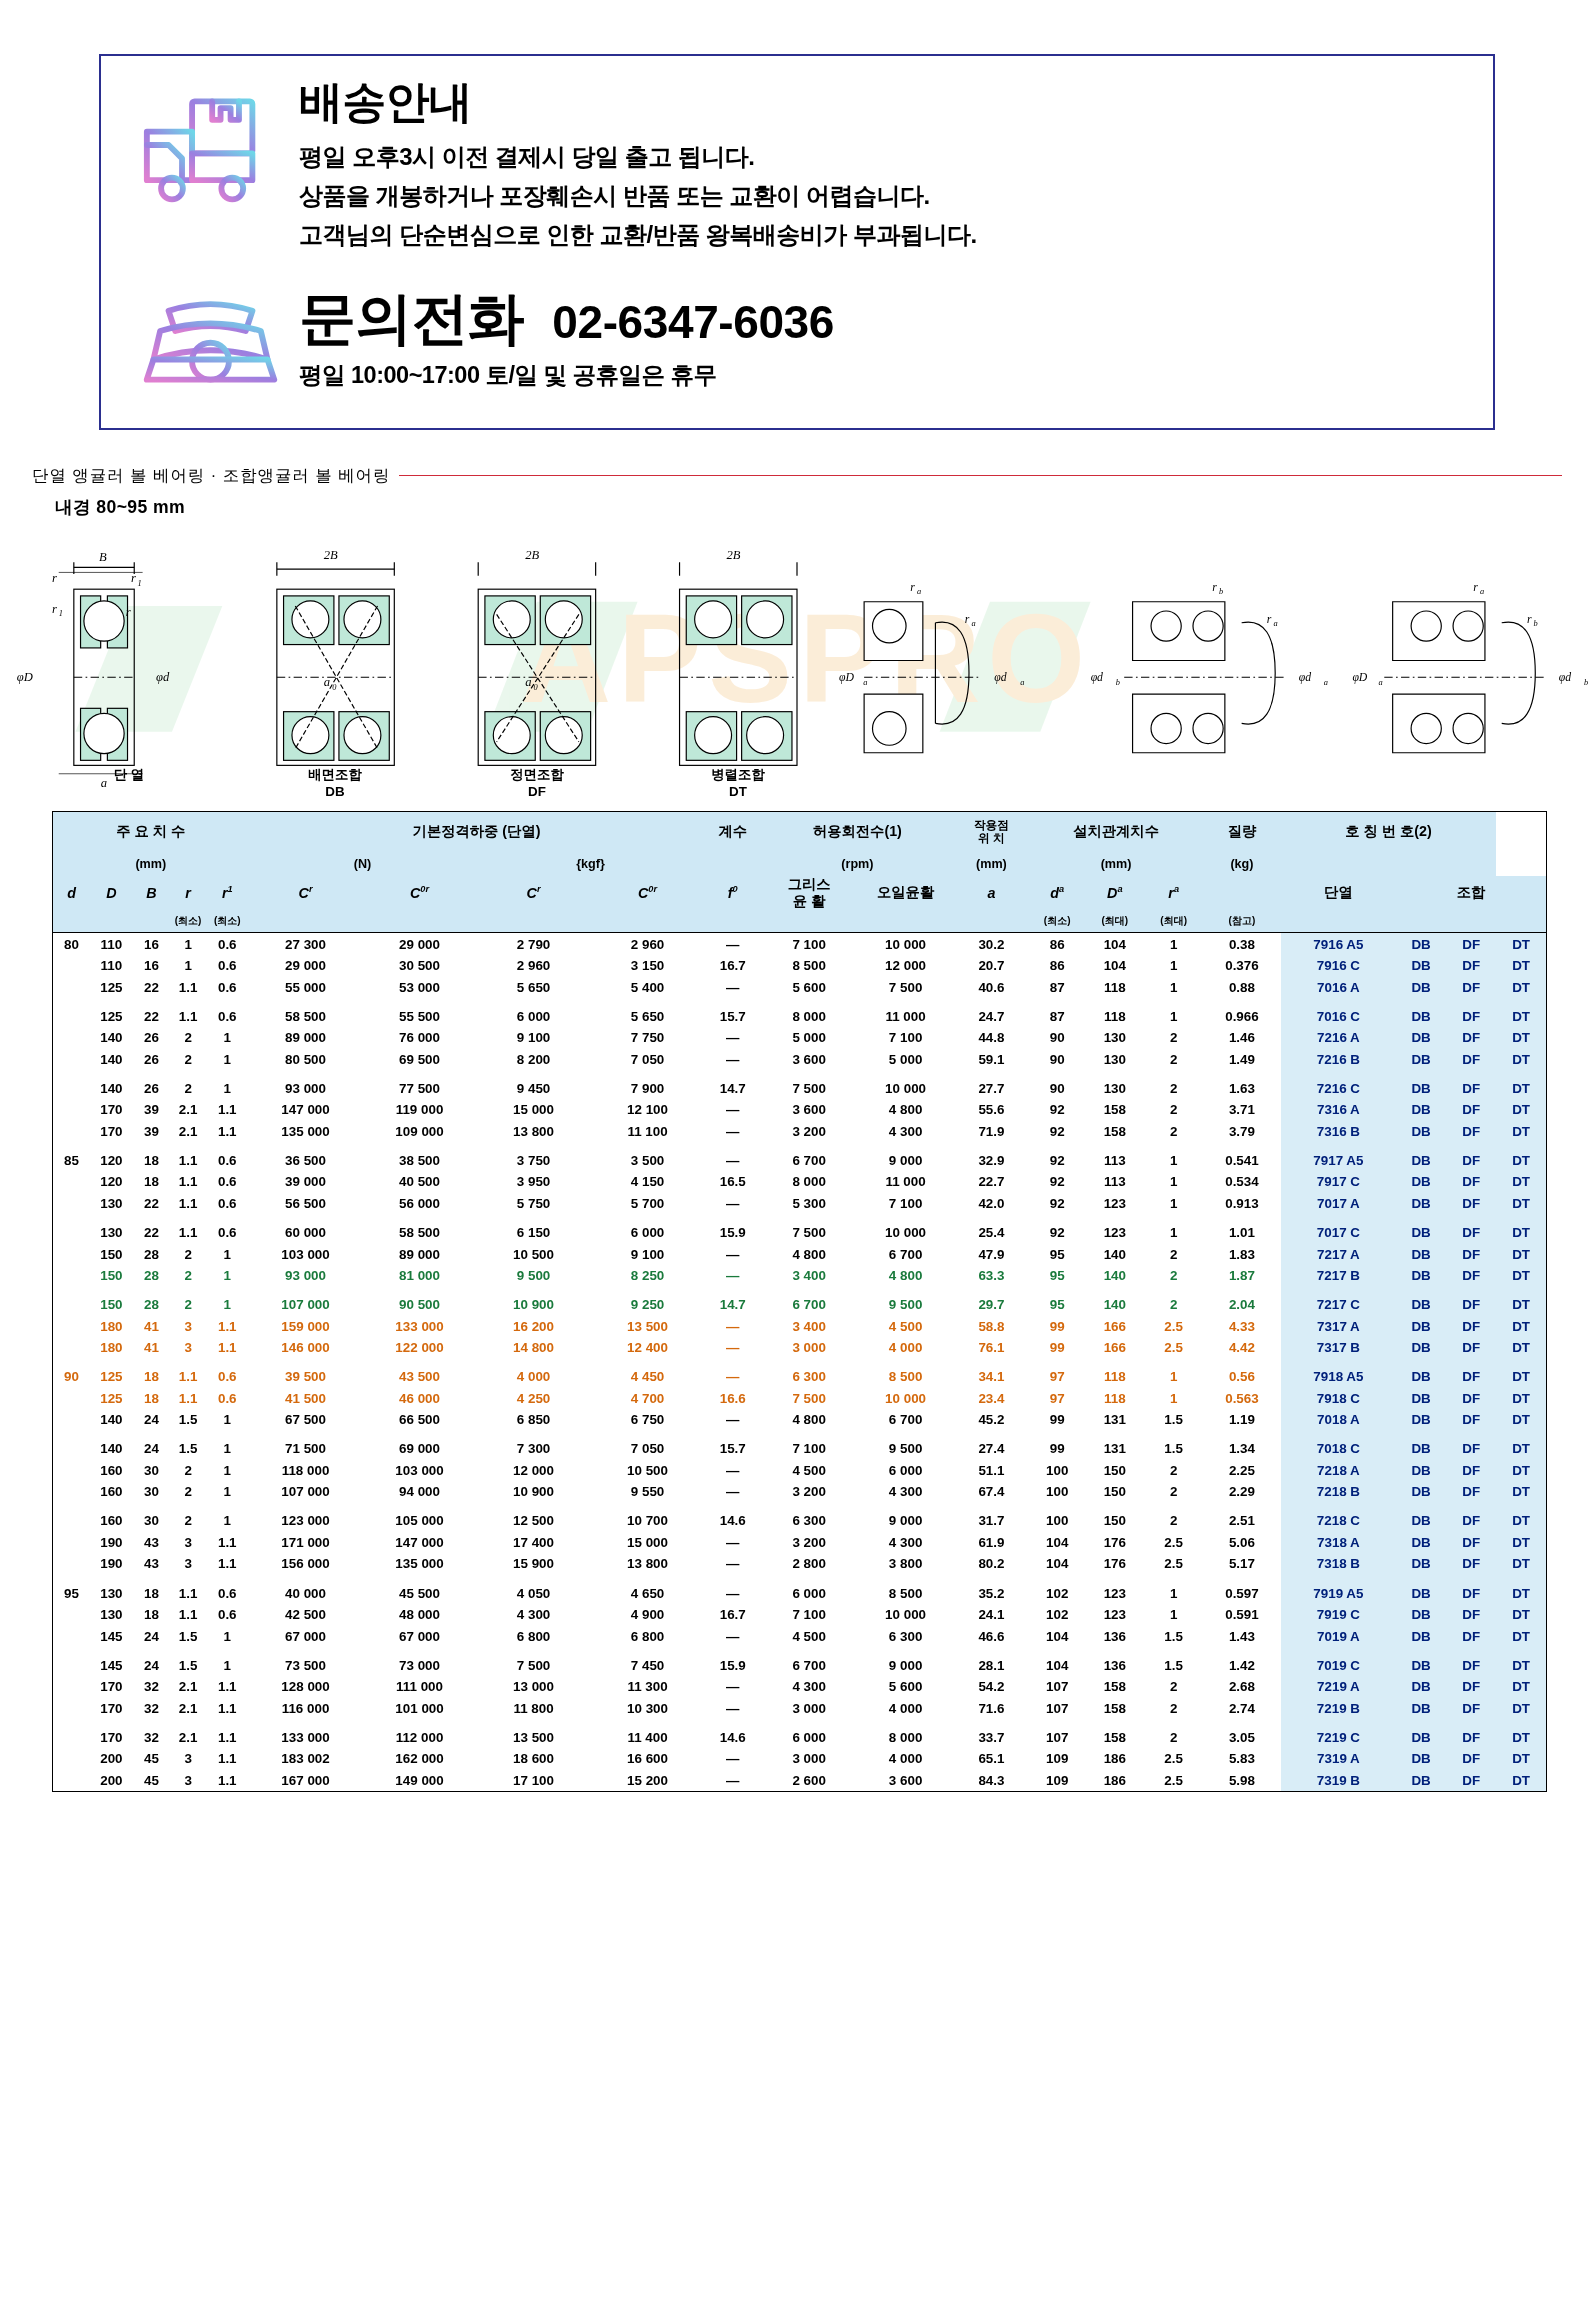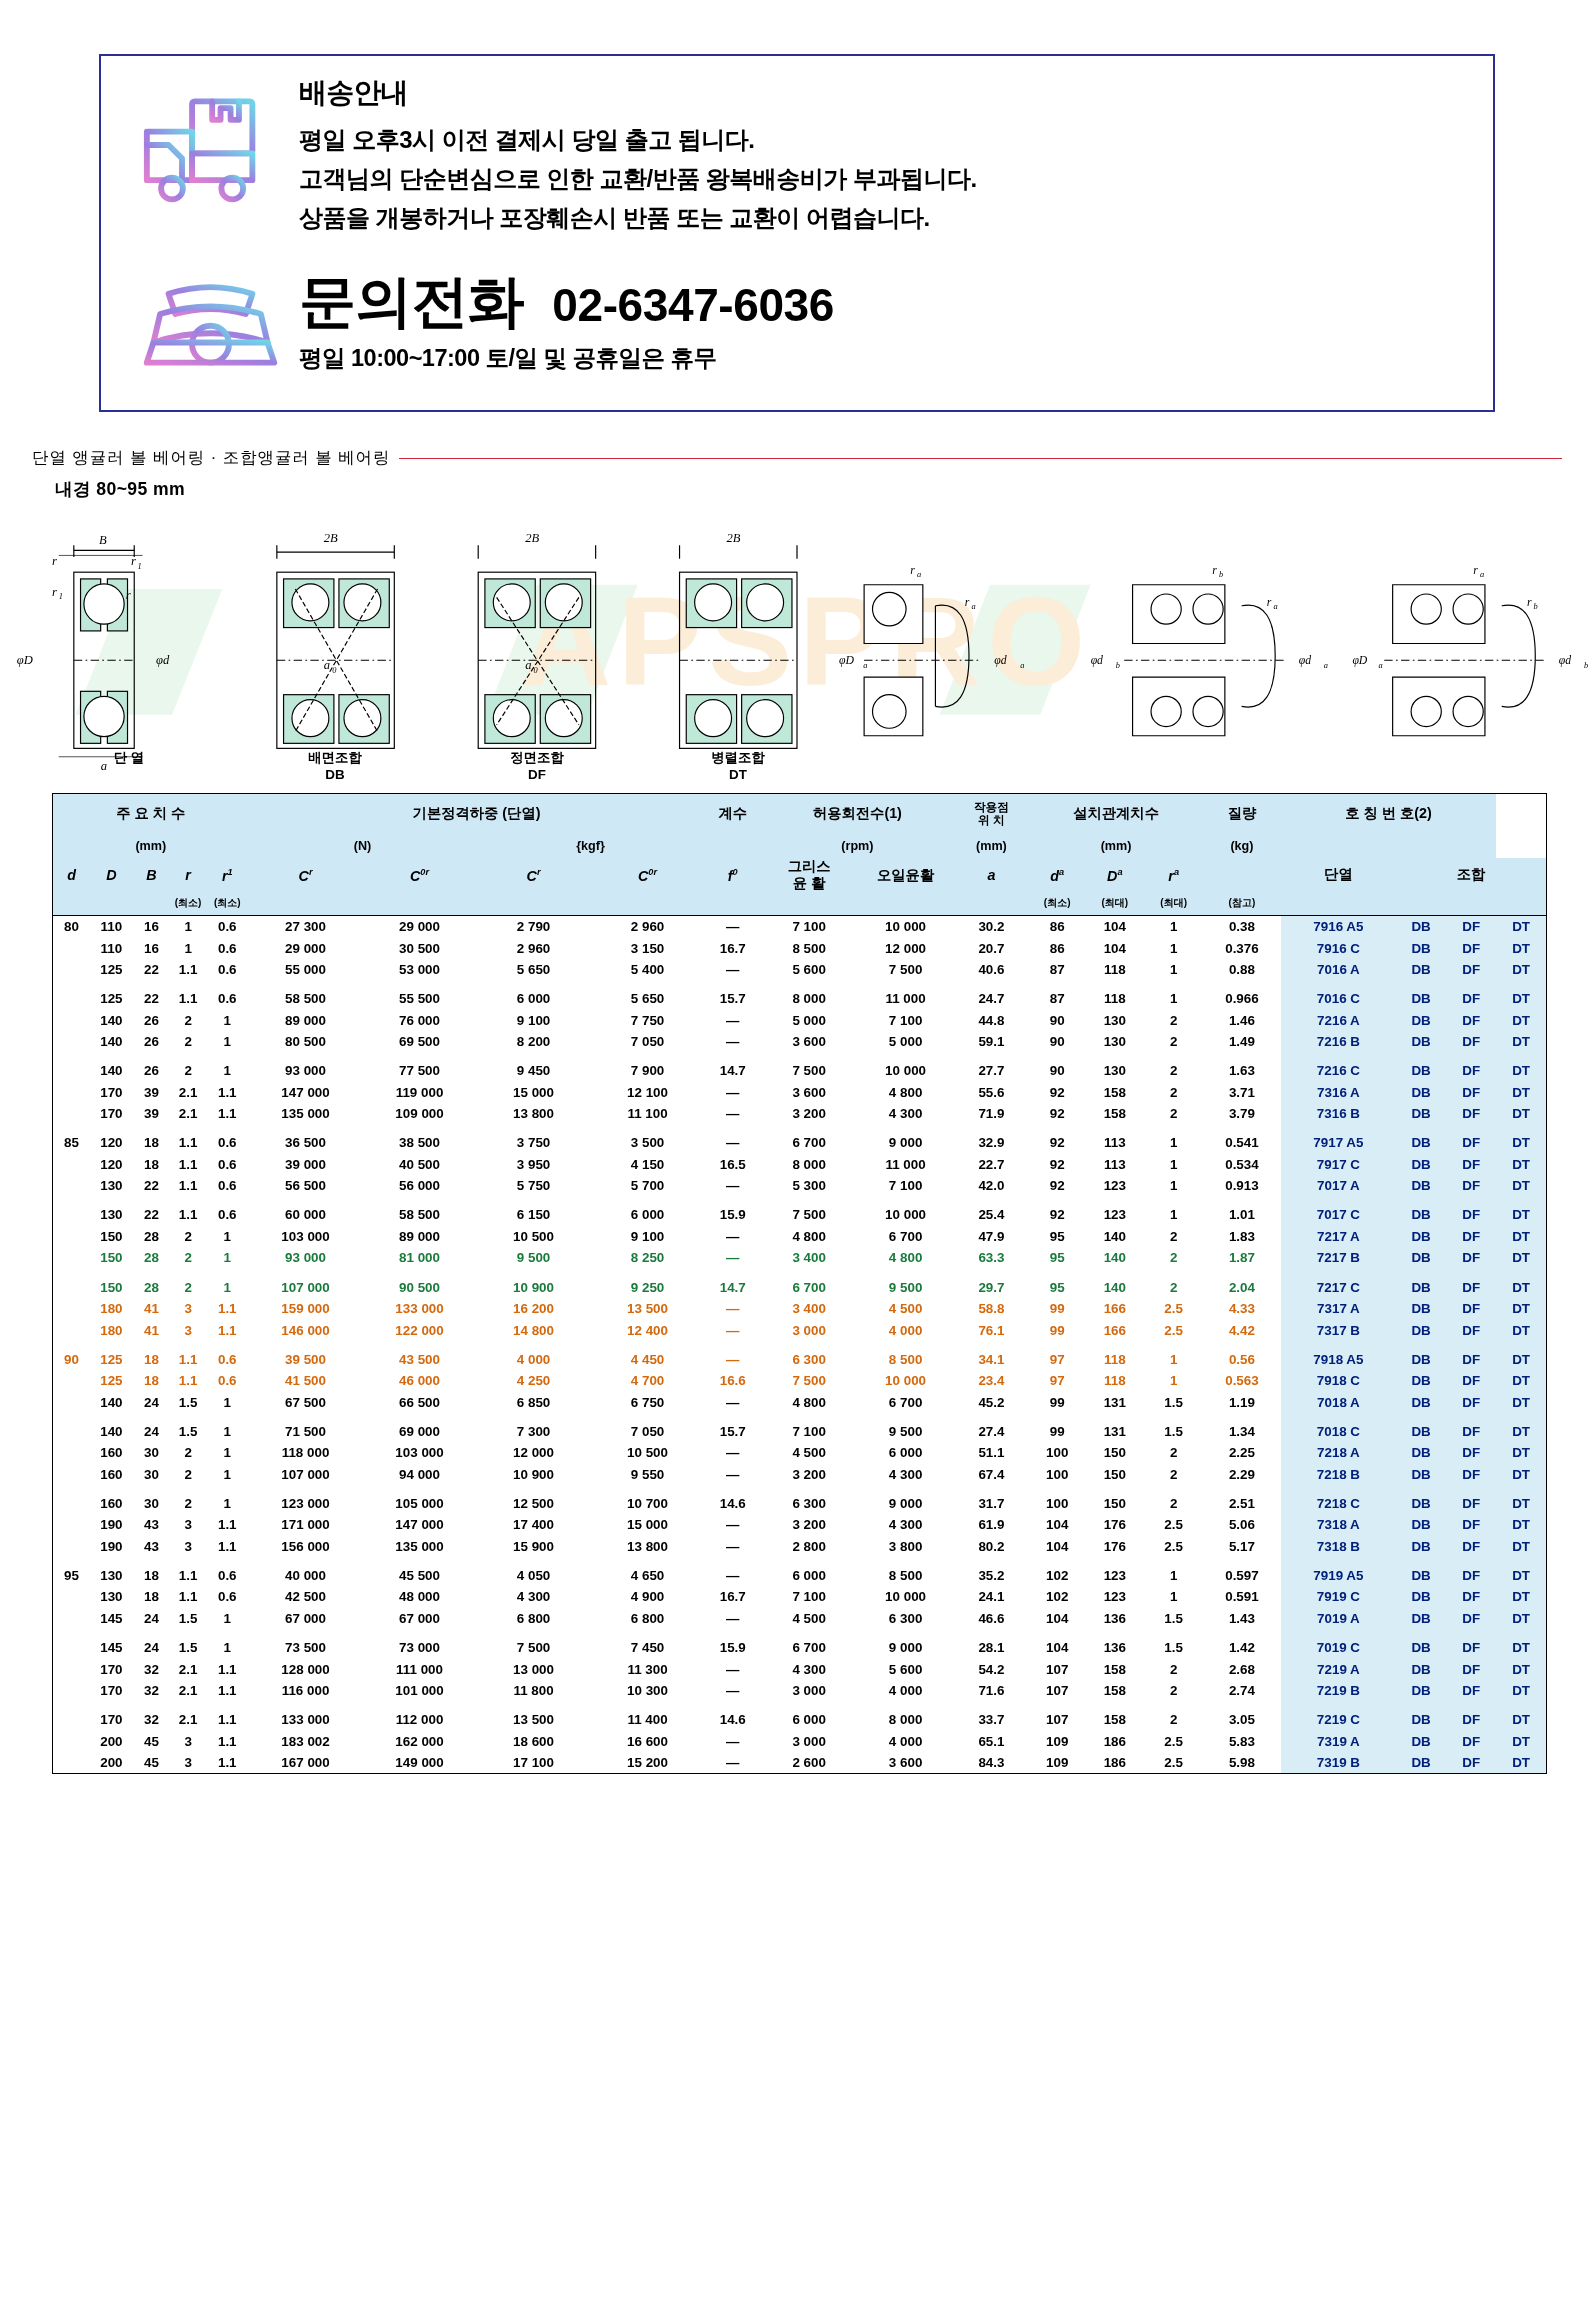--- a/index.html
+++ b/index.html
@@ -16,21 +16,21 @@
   .notice-box{
     margin:46px 99px 0 99px;
     border:2.5px solid #2b2f8f;
     box-sizing:border-box;
     padding:22px 25px 28.5px 25px;
   }
   .notice-row{display:flex;align-items:flex-start;}
   .notice-icon{width:168px;flex:0 0 168px;display:flex;justify-content:center;align-items:flex-start;padding-top:5px;}
   .notice-text{flex:1;padding-left:5px;}
   .notice-title{
-    font-size:28px;font-weight:bold;letter-spacing:-0.8px;line-height:1.1;margin-bottom:11.7px;
+    font-size:44px;font-weight:bold;letter-spacing:-0.8px;line-height:1.1;margin-bottom:11.7px;
   }
   .notice-line{font-size:24px;font-weight:bold;line-height:1.62;letter-spacing:-0.5px;}
   .notice-row.phone{margin-top:34px;align-items:flex-start;}
   .phone-title{font-size:57px;font-weight:bold;letter-spacing:-0.8px;line-height:1.05;}
   .phone-number{font-size:46px;font-weight:bold;letter-spacing:-0.4px;}
   .phone-sub{font-size:23.5px;font-weight:bold;margin-top:10px;letter-spacing:-0.5px;}
 
   
   .sec-head{
     margin:35px 0 0 32px;width:1530px;display:flex;align-items:center;
@@ -127,22 +127,22 @@
             <path d="M68 84 h72 v32 H68 z"></path>
             <circle cx="44" cy="126" r="13"></circle>
             <circle cx="116" cy="126" r="13"></circle>
             <path d="M4 116 h10 M152 116 h14"></path>
           </g>
         </svg>
       </div>
       <div class="notice-text">
         <div class="notice-title">배송안내</div>
         <div class="notice-line">평일 오후3시 이전 결제시 당일 출고 됩니다.</div>
+        <div class="notice-line">상품을 개봉하거나 포장훼손시 반품 또는 교환이 어렵습니다.</div>
         <div class="notice-line">고객님의 단순변심으로 인한 교환/반품 왕복배송비가 부과됩니다.</div>
-        <div class="notice-line">상품을 개봉하거나 포장훼손시 반품 또는 교환이 어렵습니다.</div>
       </div>
     </div>
 
     <div class="notice-row phone">
       <div class="notice-icon">
         <svg width="151" height="105" viewBox="0 0 180 125">
           <defs>
             <linearGradient id="g2" x1="0" y1="1" x2="1" y2="0">
               <stop offset="0%" stop-color="#e07fd0"></stop>
               <stop offset="50%" stop-color="#9b7fe0"></stop>

